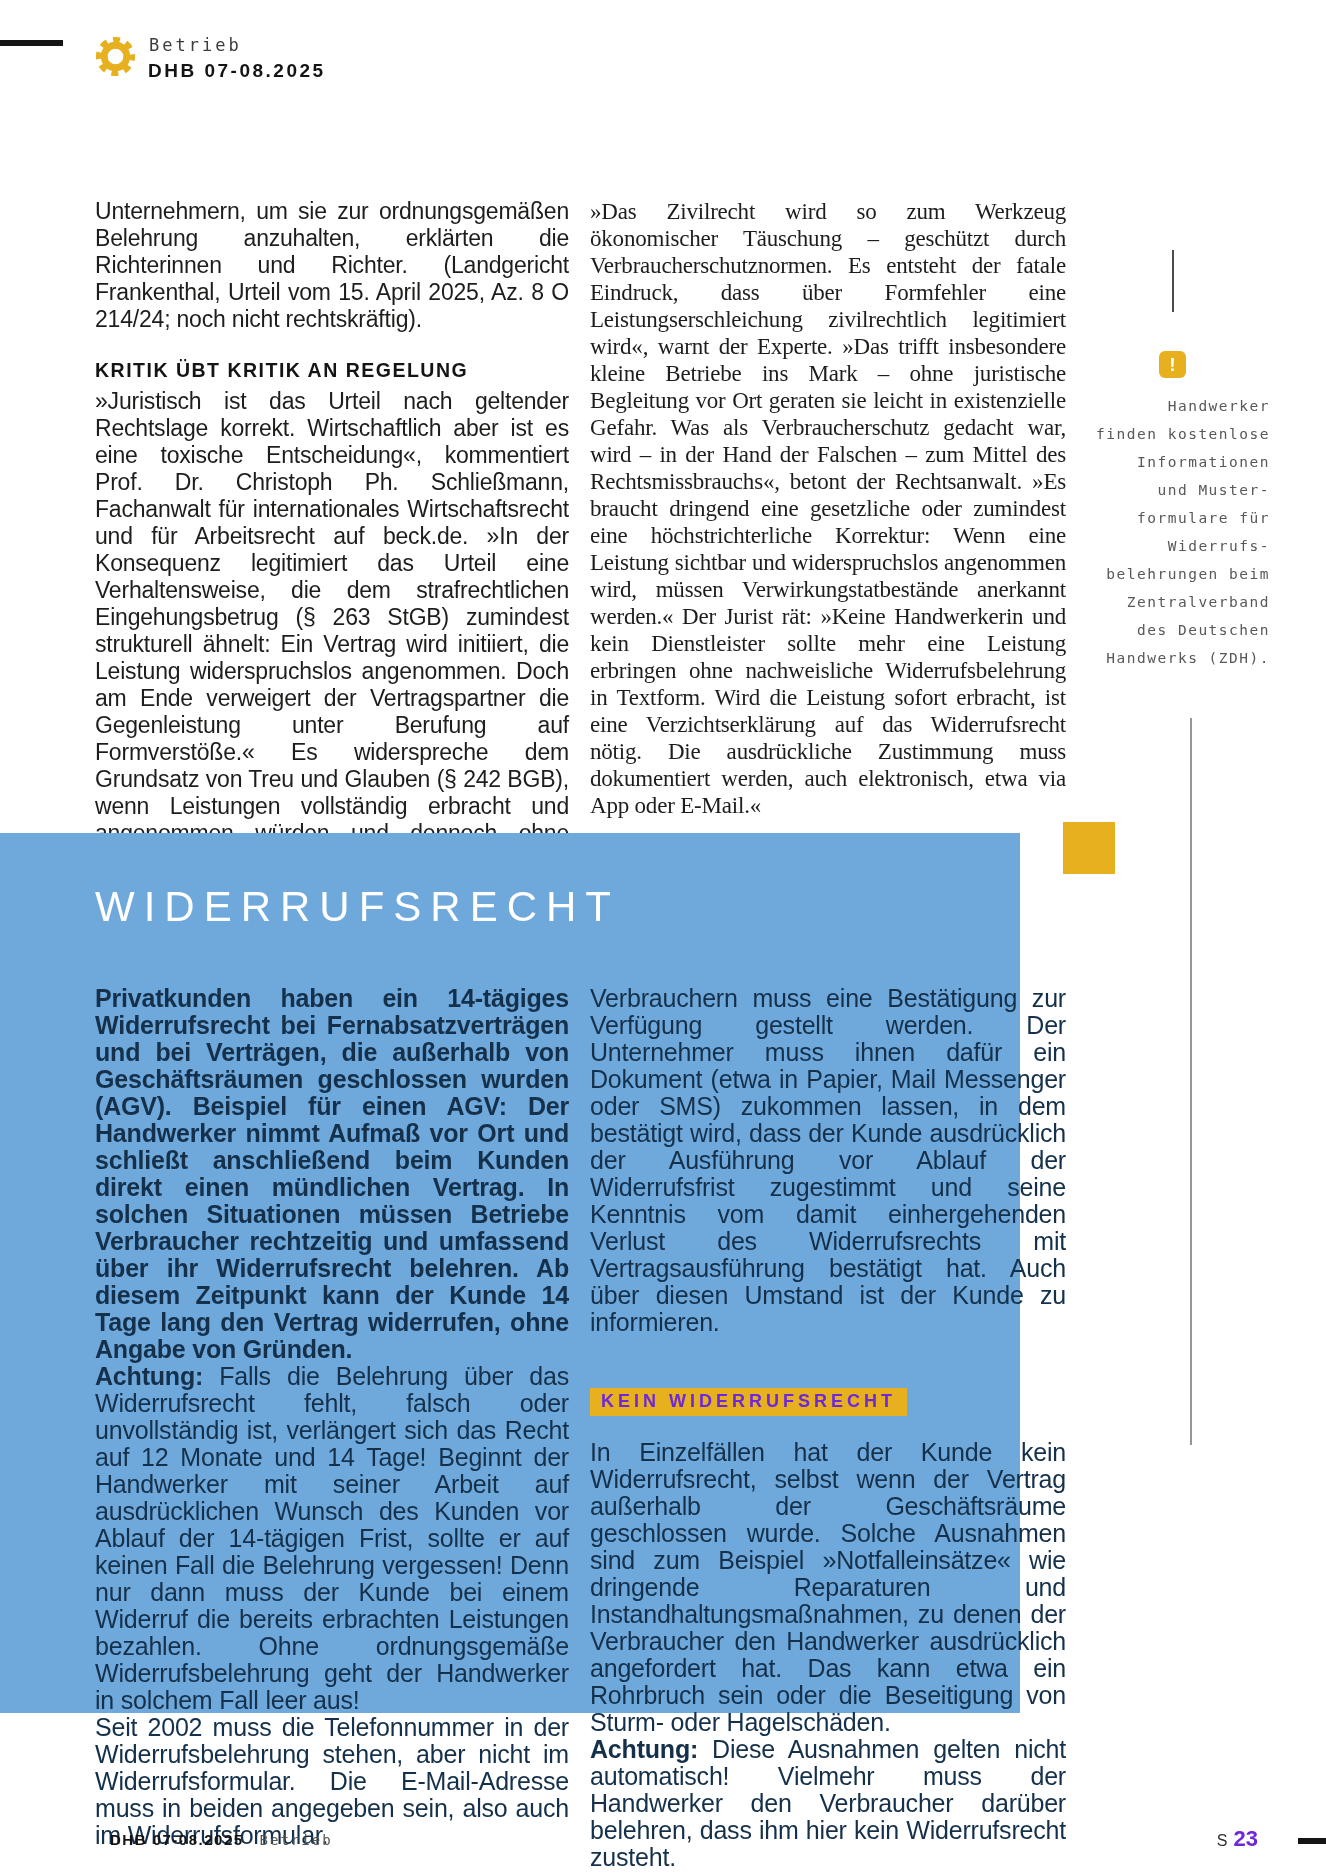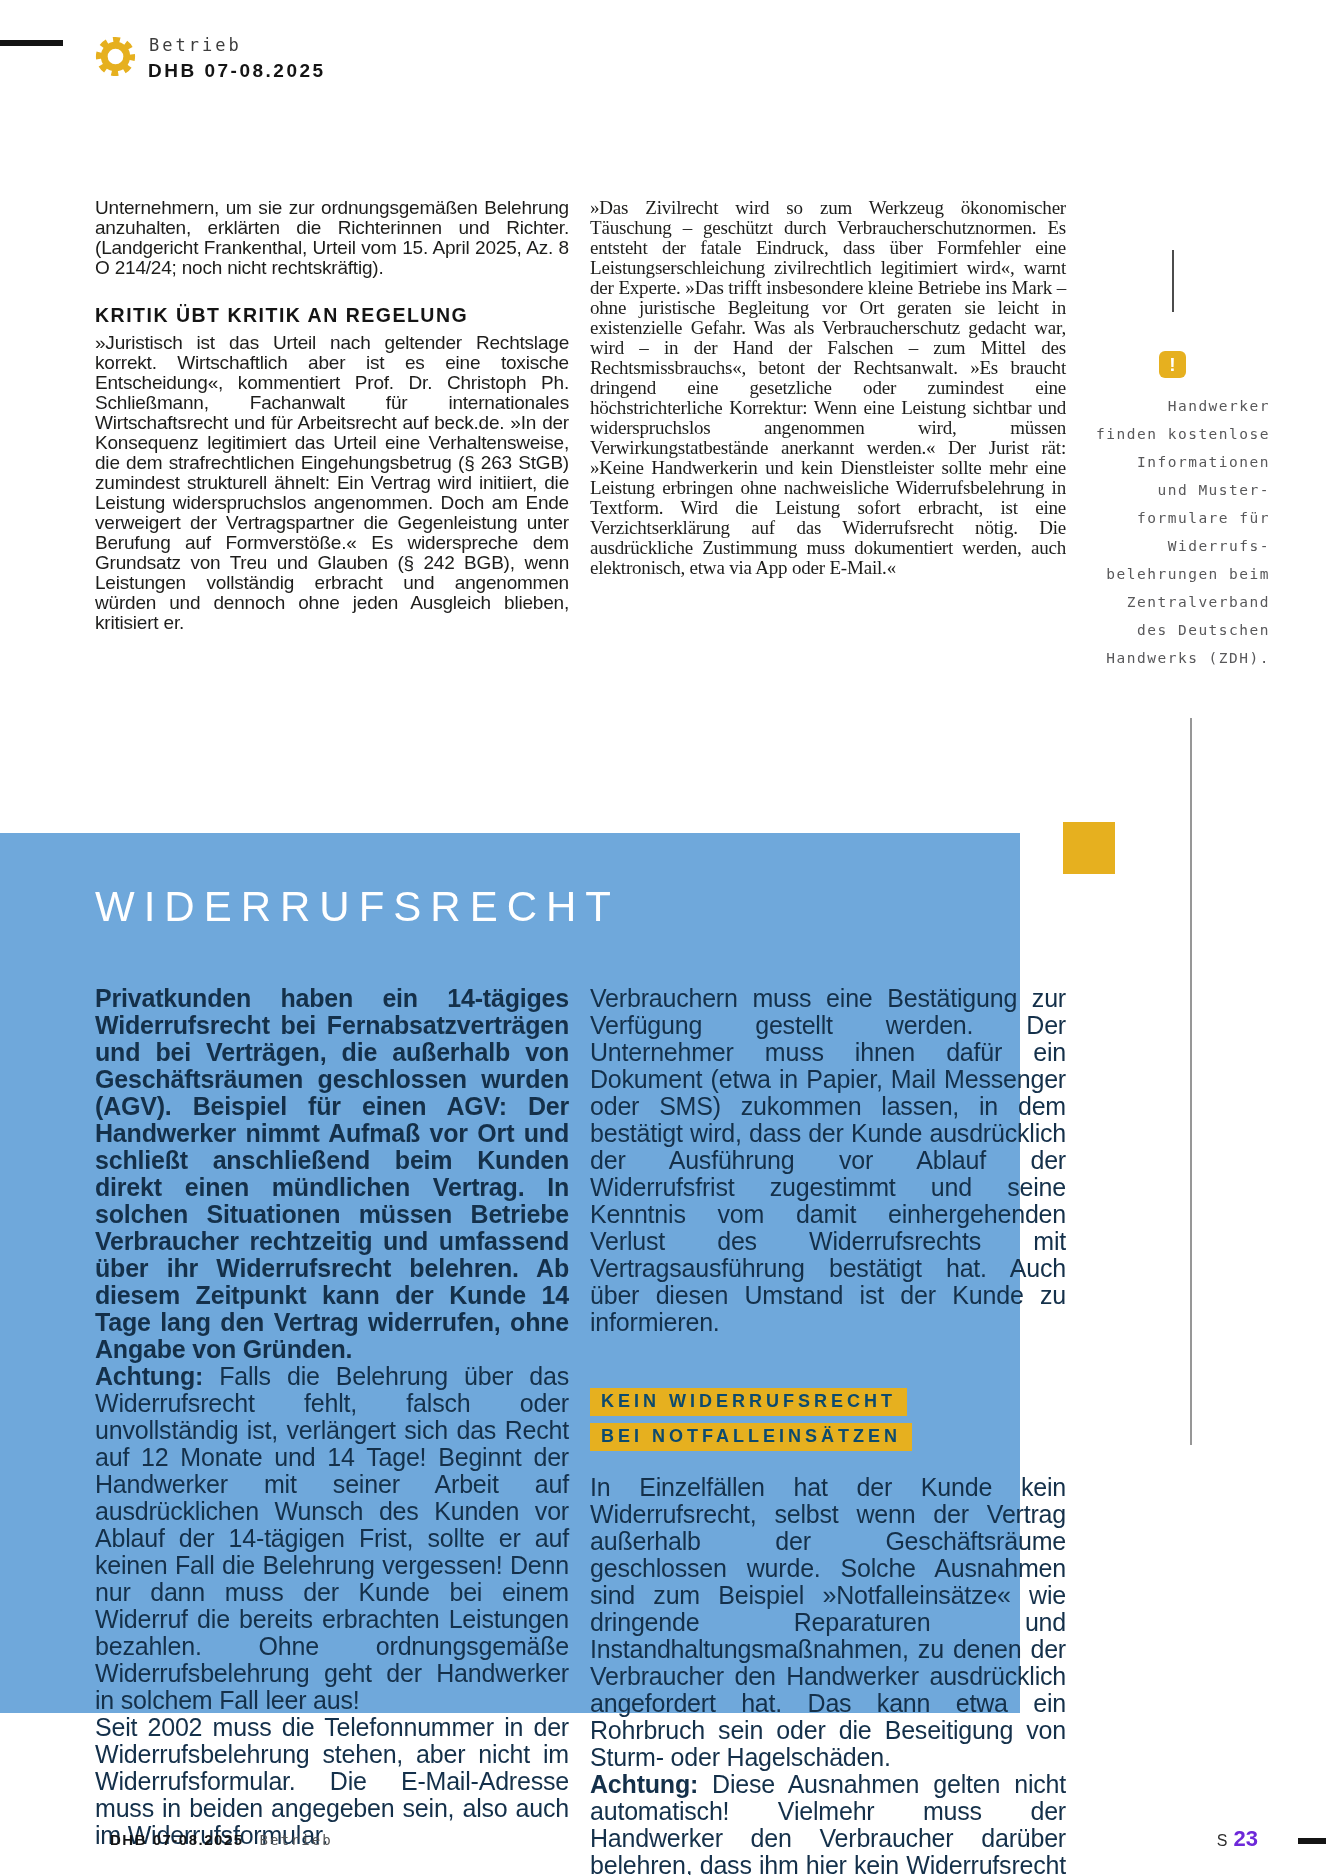--- a/index.html
+++ b/index.html
@@ -24,21 +24,21 @@
   }
   .kicker-issue{
     position:absolute;left:148px;top:60px;
     font-weight:bold;font-size:19px;letter-spacing:2.5px;color:#141414;
   }
   
   .col{position:absolute;top:198px;}
   .col-a{left:95px;width:474px;}
   .col-b{left:590px;width:476px;font-family:Liberation Serif, serif;}
   p.body{
-    margin:0;font-size:19px;line-height:20px;letter-spacing:-0.2px;
+    margin:0;font-size:23px;line-height:27px;letter-spacing:-0.2px;
     text-align:justify;color:var(--body-text);
   }
   h3.subhead{
     margin:26px 0 6px 0;font-size:19.5px;font-weight:bold;letter-spacing:1.5px;
     color:#141414;
   }
   
   .sidebar-tick{position:absolute;left:1172px;top:250px;width:2px;height:62px;background:#4c4c4c;}
   .alert-icon{
     position:absolute;left:1159px;top:351px;width:27px;height:27px;border-radius:6px;
@@ -63,21 +63,21 @@
   .box-col2{left:590px;width:476px;}
   p.box{
     margin:0;font-size:25px;line-height:27px;letter-spacing:-0.2px;
     text-align:justify;color:var(--box-text);
   }
   p.box b{font-weight:bold;}
   .bold-intro{font-weight:bold;margin-bottom:52px;}
   .mb-40{margin-bottom:40px;}
   .subhead-block{margin:0 0 16px 0;}
   .subhead-bar{
-    display:inline-block;background:var(--accent-yellow);color:#0c4a6e;
+    display:inline-block;background:var(--accent-yellow);color:#6d28d9;
     font-size:18px;font-weight:bold;letter-spacing:4px;
     padding:3px 11px 4px 11px;margin-bottom:7px;white-space:nowrap;
   }
   
   .footer-left{position:absolute;left:110px;top:1831px;white-space:nowrap;}
   .footer-issue{font-weight:bold;font-size:15px;letter-spacing:1.5px;color:#141414;}
   .footer-section{
     font-family:"DejaVu Sans Mono",monospace;font-size:14px;letter-spacing:2px;
     color:#555555;margin-left:16px;
   }
@@ -134,21 +134,20 @@
     <div class="box-col box-col1">
       <p class="box bold-intro">Privatkunden haben ein 14-tägiges Widerrufsrecht bei Fernabsatzverträgen und bei Verträgen, die außerhalb von Geschäftsräumen geschlossen wurden (AGV). Beispiel für einen AGV: Der Handwerker nimmt Aufmaß vor Ort und schließt anschließend beim Kunden direkt einen mündlichen Vertrag. In solchen Situationen müssen Betriebe Verbraucher rechtzeitig und umfassend über ihr Widerrufsrecht belehren. Ab diesem Zeitpunkt kann der Kunde 14 Tage lang den Vertrag widerrufen, ohne Angabe von Gründen.</p>
       <p class="box mb-40"><b>Achtung:</b><span> Falls die Belehrung über das Widerrufsrecht fehlt, falsch oder unvollständig ist, verlängert sich das Recht auf 12 Monate und 14 Tage! Beginnt der Handwerker mit seiner Arbeit auf ausdrücklichen Wunsch des Kunden vor Ablauf der 14-tägigen Frist, sollte er auf keinen Fall die Belehrung vergessen! Denn nur dann muss der Kunde bei einem Widerruf die bereits erbrachten Leistungen bezahlen. Ohne ordnungsgemäße Widerrufsbelehrung geht der Handwerker in solchem Fall leer aus!</span></p>
       <p class="box">Seit 2002 muss die Telefonnummer in der Widerrufsbelehrung stehen, aber nicht im Widerrufsformular. Die E-Mail-Adresse muss in beiden angegeben sein, also auch im Widerrufsformular.</p>
     </div>
 
     <div class="box-col box-col2">
       <p class="box bold-none" style="margin-bottom:52px;">Verbrauchern muss eine Bestätigung zur Verfügung gestellt werden. Der Unternehmer muss ihnen dafür ein Dokument (etwa in Papier, Mail Messenger oder SMS) zukommen lassen, in dem bestätigt wird, dass der Kunde ausdrücklich der Ausführung vor Ablauf der Widerrufsfrist zugestimmt und seine Kenntnis vom damit einhergehenden Verlust des Widerrufsrechts mit Vertragsausführung bestätigt hat. Auch über diesen Umstand ist der Kunde zu informieren.</p>
       <div class="subhead-block">
         <div><span class="subhead-bar">KEIN WIDERRUFSRECHT</span></div>
-        <div><span class="subhead-bar">BEI NOTFALLEINSÄTZEN</span></div>
       </div>
       <p class="box mb-40">In Einzelfällen hat der Kunde kein Widerrufsrecht, selbst wenn der Vertrag außerhalb der Geschäftsräume geschlossen wurde. Solche Ausnahmen sind zum Beispiel »Notfalleinsätze« wie dringende Reparaturen und Instandhaltungsmaßnahmen, zu denen der Verbraucher den Handwerker ausdrücklich angefordert hat. Das kann etwa ein Rohrbruch sein oder die Beseitigung von Sturm- oder Hagelschäden.</p>
       <p class="box"><b>Achtung:</b><span> Diese Ausnahmen gelten nicht automatisch! Vielmehr muss der Handwerker den Verbraucher darüber belehren, dass ihm hier kein Widerrufsrecht zusteht.</span></p>
     </div>
   </div>
 
   <div class="footer-left">
     <span class="footer-issue">DHB 07-08.2025</span><span class="footer-section">Betrieb</span>
   </div>
   <div class="footer-right">

